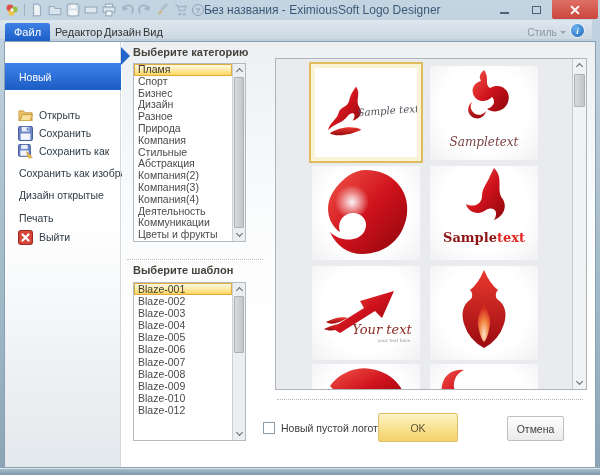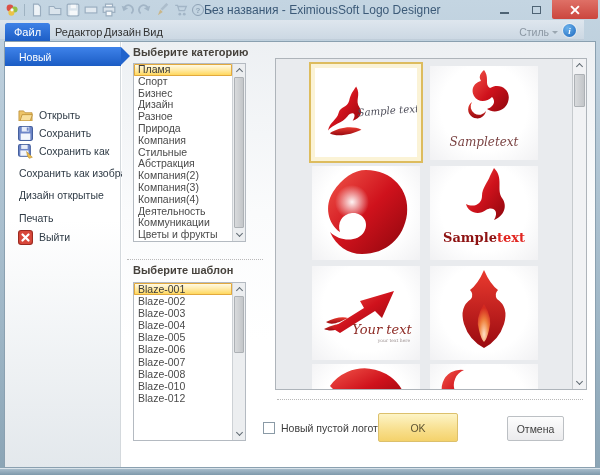--- a/index.html
+++ b/index.html
@@ -21,42 +21,42 @@
   .title{position:absolute;left:204px;top:3px;font-size:12px;color:#3c5a78;white-space:nowrap;}
   .winbtns{position:absolute;right:2px;top:0;display:flex;height:19px;}
   .wb{width:32px;height:19px;display:flex;align-items:center;justify-content:center;position:relative;}
   .mingl{width:9px;height:2px;background:#4e6374;margin-top:6px;}
   .maxgl{width:9px;height:8px;border:1.5px solid #4e6374;background:transparent;}
   .wb.close{width:46px;background:linear-gradient(#df7066,#cb463e);border-radius:0 0 2px 2px;}
   .x1,.x2{position:absolute;left:50%;top:50%;width:11px;height:2px;background:#fff;}
   .x1{transform:translate(-50%,-50%) rotate(45deg);}
   .x2{transform:translate(-50%,-50%) rotate(-45deg);}
   
-  .tabrow{position:absolute;left:0;top:20px;right:16px;height:20px;
+  .tabrow{position:absolute;left:0;top:20px;right:8px;height:20px;
           background:linear-gradient(#dee6ee,#ccd8e3);border-bottom:1px solid #c0cdd9;}
   .tab{position:absolute;top:3px;height:19px;line-height:19px;padding:0 9px;color:#333;}
   .tab.file{left:5px;background:linear-gradient(#3e81e6,#1b5cc4);color:#fff;border-radius:2.5px 2.5px 0 0;}
   .tab.t2{left:46px;} .tab.t3{left:95px;} .tab.t4{left:134px;}
   .stylebtn{position:absolute;right:26px;top:6px;color:#8b97a3;font-size:10.5px;display:flex;align-items:center;gap:3px;}
   .dcar{width:0;height:0;border-left:3px solid transparent;border-right:3px solid transparent;border-top:3.5px solid #9aa6b0;}
   .infoico{position:absolute;right:8px;top:4px;width:13px;height:13px;border-radius:50%;
            background:radial-gradient(circle at 35% 30%,#6cb2ec,#1b66bd);color:#fff;font-size:9px;
            font-family:"Liberation Serif",serif;font-style:italic;font-weight:bold;
            display:flex;align-items:center;justify-content:center;box-shadow:0 0 0 1px #ffffff66;}
   .infoico::after{content:"i";}
   
   .content{position:absolute;left:5px;top:42px;width:590px;height:425px;background:#fff;outline:1px solid #8aa0b0;}
   
   .sidebar{position:absolute;left:0;top:0;width:116px;height:425px;
            background:linear-gradient(#ffffff 42%,#e3e8ec);border-right:1px solid #d4d9dd;}
   .mi{position:absolute;left:0;width:116px;height:18px;line-height:18px;font-size:10.5px;
       color:#2f3b46;white-space:nowrap;display:flex;align-items:center;}
   .mi .pad{padding-left:14px;}
   .mi .mico{width:15px;height:15px;margin-left:13px;margin-right:6px;display:flex;align-items:center;}
-  .mi.sel{top:5px;height:19px;background:linear-gradient(#3f83ea,#1b5cc4);color:#fff;}
+  .mi.sel{top:21px;height:27px;background:linear-gradient(#3f83ea,#1b5cc4);color:#fff;}
   .notch{position:absolute;left:116px;top:5px;width:0;height:0;
          border-top:9.5px solid transparent;border-bottom:9.5px solid transparent;border-left:9px solid #2264cc;z-index:5;}
   
   .dialog{position:absolute;left:117px;top:0;width:473px;height:425px;
           background:linear-gradient(180deg,#edf0f3,#fafbfc 40%,#ffffff 70%);}
   .dlabel{position:absolute;font-weight:bold;font-size:11px;color:#46423c;white-space:nowrap;}
   .list{position:absolute;width:113px;background:#fff;border:1px solid #b4bac1;overflow:hidden;}
   .list.cat{left:11px;top:21px;height:179px;}
   .list.tpl{left:11px;top:240px;height:159px;}
   .li{font-size:10.5px;color:#4a4a4a;padding-left:4px;margin-right:13px;white-space:nowrap;overflow:hidden;}
@@ -315,20 +315,21 @@
           <span class="chev down"></span>
         </div>
       <div class="li selected">Blaze-001</div>
           <div class="li">Blaze-002</div>
           <div class="li">Blaze-003</div>
           <div class="li">Blaze-004</div>
           <div class="li">Blaze-005</div>
           <div class="li">Blaze-006</div>
           <div class="li">Blaze-007</div>
           <div class="li">Blaze-008</div>
+          <div class="li">Blaze-009</div>
           <div class="li">Blaze-010</div>
           <div class="li">Blaze-012</div>
         </div>
 
       <div class="preview">
 
         <div class="cell selcell">
           <svg viewBox="0 0 108 94">
             <g transform="translate(10,16) scale(.95)">
               <path d="M34,2 C40,12 32,18 38,26 C42,32 38,38 30,41 C36,31 28,30 24,36 C18,44 8,44 2,52 C4,42 12,40 14,32 C16,24 24,26 26,18 C28,10 30,8 34,2Z" fill="url(#rg)"></path>

